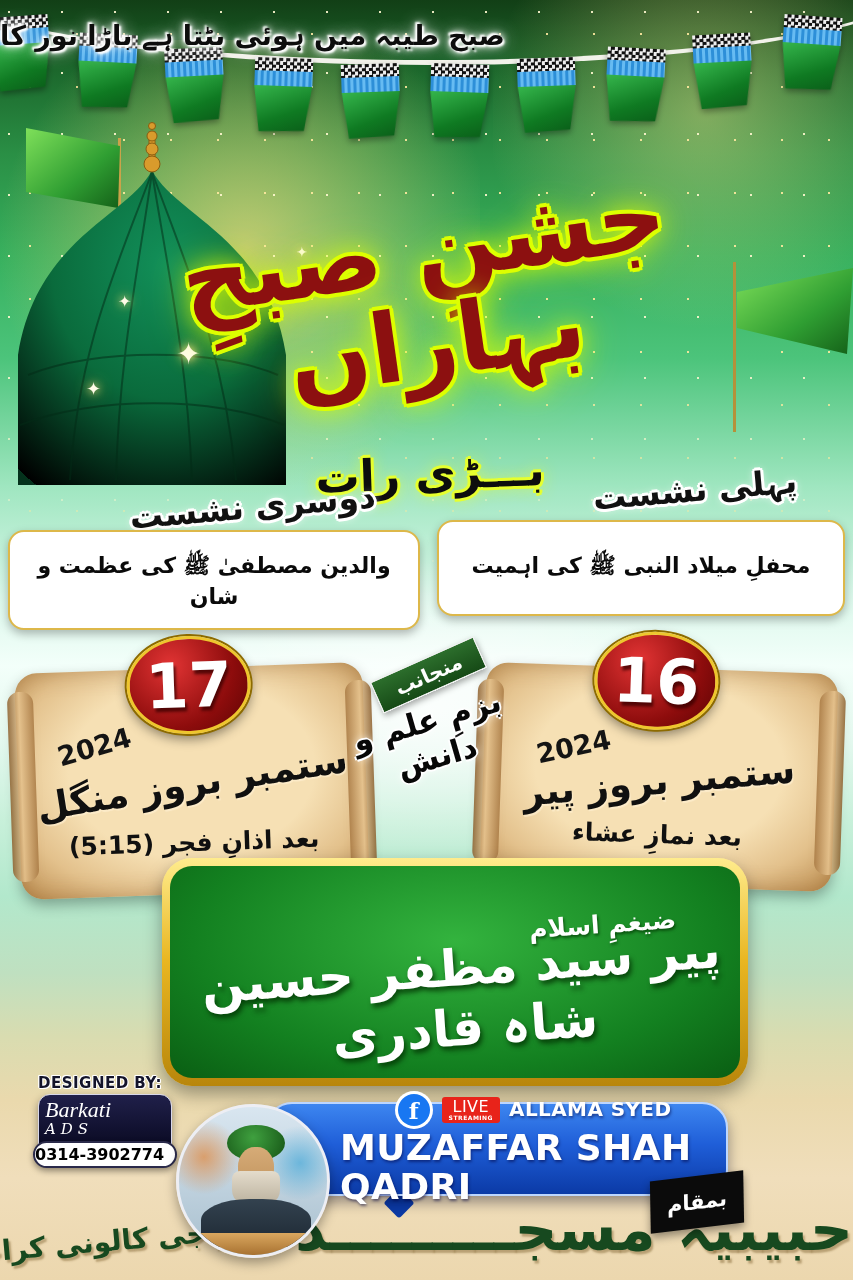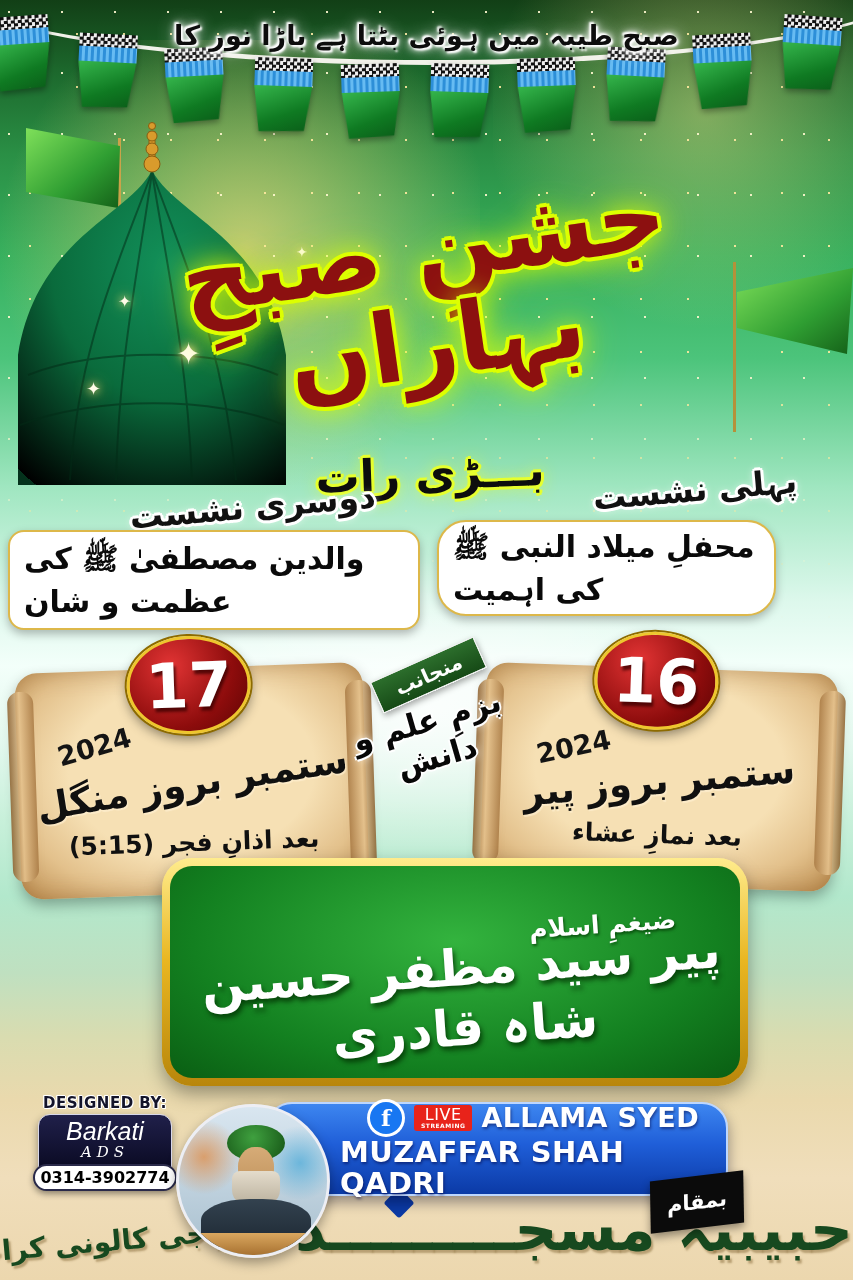--- a/index.html
+++ b/index.html
@@ -34,21 +34,21 @@
   .flag{position:absolute;width:58px;height:74px;z-index:6;filter:drop-shadow(0 3px 3px rgba(0,0,0,.35));}
   .flag .check{height:13px;background:repeating-conic-gradient(#101010 0% 25%,#efefef 25% 50%) 0 0/7px 7px;}
   .flag .blue{height:15px;background:repeating-linear-gradient(90deg,#2d8fd8 0 3px,#66bbf2 3px 6px);}
   .flag .body{height:46px;background:linear-gradient(160deg,#35b54c,#0f7a22 60%,#0a5c18);
     clip-path:polygon(0 0,100% 0,88% 96%,10% 100%);}
   
   #dome-svg{position:absolute;left:-30px;top:120px;z-index:2;}
   #flag-right-svg{position:absolute;right:-6px;top:262px;z-index:2;}
   .sparkle{position:absolute;z-index:3;color:#fffbe8;text-shadow:0 0 8px #ffe98a,0 0 16px #ffd24a;}
   
-  #couplet{position:absolute;left:0;top:14px;width:853px;text-align:center;z-index:8;
+  #couplet{position:absolute;left:0;top:14px;width:853px;text-align:left;z-index:8;
     direction:rtl;color:#0d0d0d;font-weight:bold;font-size:27px;line-height:1.65;
     text-shadow:0 0 6px #fff,0 0 10px #fff,2px 2px 2px #fff,-2px -2px 2px #fff,0 0 18px rgba(255,255,255,.9);}
   
   #main-title{position:absolute;left:140px;top:130px;width:580px;height:330px;z-index:7;
     display:flex;align-items:center;justify-content:center;text-align:center;direction:rtl;
     transform:rotate(-8deg);font-size:96px;font-weight:bold;line-height:1.0;color:#8c1010;
     text-shadow:-4px 0 #ddff00,4px 0 #ddff00,0 -4px #ddff00,0 4px #ddff00,
       -3px -3px #ddff00,3px 3px #ddff00,-3px 3px #ddff00,3px -3px #ddff00,
       0 0 26px rgba(221,255,0,.95),0 0 44px rgba(221,255,0,.7);}
   #subtitle{position:absolute;left:220px;top:448px;width:420px;z-index:8;text-align:center;
@@ -57,22 +57,22 @@
       -2px -2px #e6ff2e,2px 2px #e6ff2e,0 0 16px rgba(230,255,46,.95);}
   
   .session-heading{position:absolute;z-index:8;direction:rtl;text-align:center;
     font-size:33px;font-weight:bold;color:#111;
     text-shadow:-3px 0 #fff,3px 0 #fff,0 -3px #fff,0 3px #fff,
       -2px -2px #fff,2px 2px #fff,-2px 2px #fff,2px -2px #fff,0 0 10px #fff;}
   #s1-heading{left:545px;top:470px;width:300px;transform:rotate(-5deg);}
   #s2-heading{left:85px;top:487px;width:335px;transform:rotate(-5deg);}
   .session-box{position:absolute;z-index:8;background:#fff;border:2px solid #ddb84a;border-radius:16px;
     box-shadow:0 4px 10px rgba(0,0,0,.28);display:flex;align-items:center;justify-content:center;
-    direction:rtl;font-size:30px;font-weight:bold;color:#0a0a0a;text-align:left;padding:4px 14px;}
-  #s1-box{left:437px;top:520px;width:339px;height:96px;border-radius:29px;}
+    direction:rtl;font-size:22px;font-weight:bold;color:#0a0a0a;text-align:center;padding:4px 14px;}
+  #s1-box{left:437px;top:520px;width:408px;height:96px;}
   #s2-box{left:8px;top:530px;width:412px;height:100px;}
   
   .scroll{position:absolute;z-index:8;border-radius:22px;
     background:radial-gradient(ellipse at 50% 45%,#f6e0b4 50%,#e3c18c 75%,#c69a5e 95%);
     box-shadow:0 6px 14px rgba(0,0,0,.3), inset 0 0 22px rgba(120,70,20,.35);}
   .scroll:before,.scroll:after{content:"";position:absolute;top:8%;width:26px;height:84%;border-radius:12px;
     background:linear-gradient(90deg,#8d5f2c,#e7c48f 45%,#a87943);opacity:.85;}
   .scroll:before{left:-8px;} .scroll:after{right:-8px;transform:scaleX(-1);}
   #scroll-16{left:483px;top:668px;width:352px;height:218px;transform:rotate(2deg);}
   #scroll-17{left:18px;top:668px;width:348px;height:226px;transform:rotate(-2deg);}
@@ -105,45 +105,45 @@
     background:radial-gradient(ellipse at 50% 35%,#33b33e,#138020 65%,#0a5e13);}
   #address-tag{position:absolute;left:50%;top:6px;transform:translateX(-50%);
     background:#0c0c0c;color:#fff;font-size:20px;font-weight:bold;direction:rtl;
     padding:3px 30px;border-radius:20px;border:2px solid #f3dc7a;white-space:nowrap;}
   #address-prefix{position:absolute;right:64px;top:44px;color:#fff;direction:rtl;
     font-size:25px;font-weight:bold;transform:rotate(-4deg);text-shadow:1px 2px 3px rgba(0,50,0,.7);}
   #address-speaker{position:absolute;left:30px;top:72px;width:526px;text-align:center;direction:rtl;
     color:#fff;font-size:50px;font-weight:bold;line-height:1.2;transform:rotate(-4deg);
     text-shadow:2px 4px 5px rgba(0,45,0,.75);}
   
-  #designer{position:absolute;left:38px;top:1074px;width:134px;z-index:10;text-align:center;margin-top:20px;}
+  #designer{position:absolute;left:38px;top:1074px;width:134px;z-index:10;text-align:left;}
   #designer-heading{font-size:15px;font-weight:900;color:#14142a;letter-spacing:.5px;
     text-shadow:-1px 0 #fff,1px 0 #fff,0 -1px #fff,0 1px #fff,1px 1px #fff,-1px -1px #fff;}
   #designer-card{margin-top:2px;background:linear-gradient(#20204a,#06061c);border:1px solid #d8d8ea;
     border-radius:12px;padding:4px 6px 18px;position:relative;box-shadow:0 4px 8px rgba(0,0,0,.4);}
-  #designer-brand{font-family:Liberation Sans, sans-serif;font-style:italic;color:#fff;font-size:25px;line-height:1;}
+  #designer-brand{font-family:Liberation Serif, serif;font-style:italic;color:#fff;font-size:22px;line-height:1;}
   #designer-sub{font-family:"DejaVu Serif",serif;font-style:italic;color:#fff;font-size:15px;letter-spacing:5px;line-height:1.1;}
   #designer-phone{position:absolute;left:-6px;right:-6px;bottom:-12px;background:#fff;
     border:2px solid #2a2a4a;border-radius:15px;font-size:16px;font-weight:900;color:#000;
     padding:2px 0;box-shadow:0 3px 6px rgba(0,0,0,.4);}
   
   #live-bar{position:absolute;left:266px;top:1102px;width:462px;height:94px;z-index:9;
     border-radius:26px;background:linear-gradient(180deg,#3d86f0 0%,#1f5ed8 45%,#0b3aa6 100%);
     border:2px solid #bcd6ff;box-shadow:0 6px 14px rgba(0,0,30,.4);
     display:flex;flex-direction:column;align-items:center;justify-content:center;padding-left:72px;}
   #live-row{display:flex;align-items:center;gap:9px;}
   #fb-icon{width:38px;height:38px;border-radius:50%;background:#fff;display:flex;align-items:center;justify-content:center;}
   #fb-icon .inner{width:32px;height:32px;border-radius:50%;background:#1877f2;color:#fff;
     font-size:23px;font-weight:bold;display:flex;align-items:center;justify-content:center;font-family:"DejaVu Serif",serif;}
   #live-badge{background:#e8231a;color:#fff;text-align:center;padding:2px 7px;border-radius:3px;line-height:1;}
   #live-badge .big{font-size:16px;font-weight:400;letter-spacing:.5px;}
   #live-badge .small{font-size:6px;font-weight:bold;letter-spacing:.5px;}
   .live-name{color:#fff;font-weight:900;letter-spacing:.4px;line-height:1.08;
     text-shadow:1px 2px 3px rgba(0,0,60,.5);}
-  #live-name1{font-size:27px;} #live-name2{font-size:29px;}
+  #live-name1{font-size:20px;} #live-name2{font-size:36px;}
   #bar-tail{position:absolute;left:388px;top:1192px;width:22px;height:22px;background:#0b3aa6;
     transform:rotate(45deg);z-index:8;border-radius:3px;}
   #photo{position:absolute;left:176px;top:1104px;width:154px;height:154px;z-index:10;border-radius:50%;
     overflow:hidden;border:3px solid #edeef4;background:linear-gradient(180deg,#d9e6f0,#a8bfce);
     box-shadow:0 5px 12px rgba(0,0,0,.35);}
   #photo .blob1{position:absolute;left:-10px;top:10px;width:70px;height:80px;border-radius:50%;
     background:radial-gradient(circle,#e0863a,#e0863a00 70%);opacity:.7;}
   #photo .blob2{position:absolute;right:-8px;top:16px;width:70px;height:80px;border-radius:50%;
     background:radial-gradient(circle,#45a8d8,#45a8d800 70%);opacity:.7;}
   #photo .turban{position:absolute;left:48px;top:18px;width:58px;height:36px;border-radius:50%;

